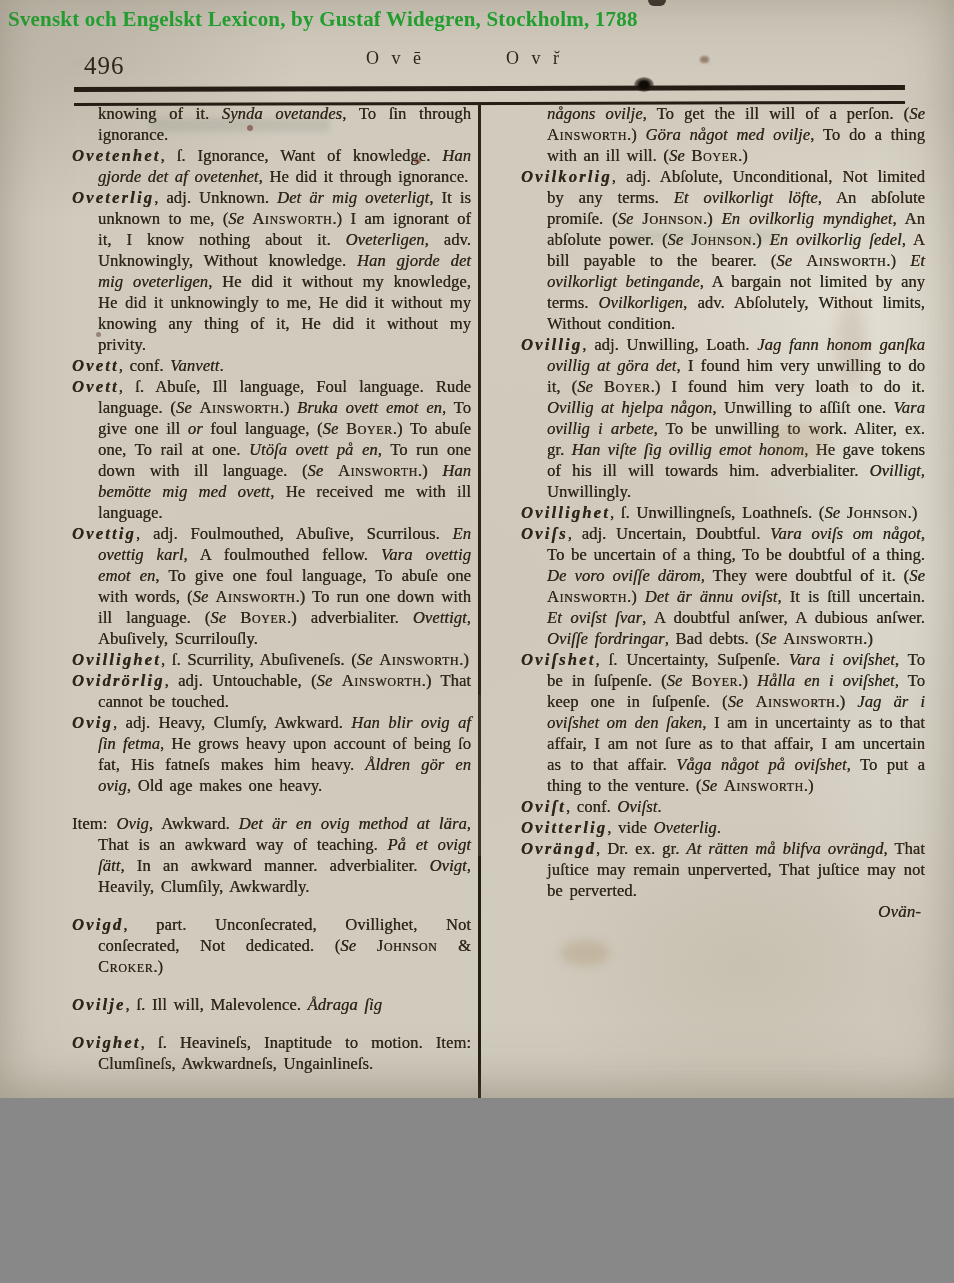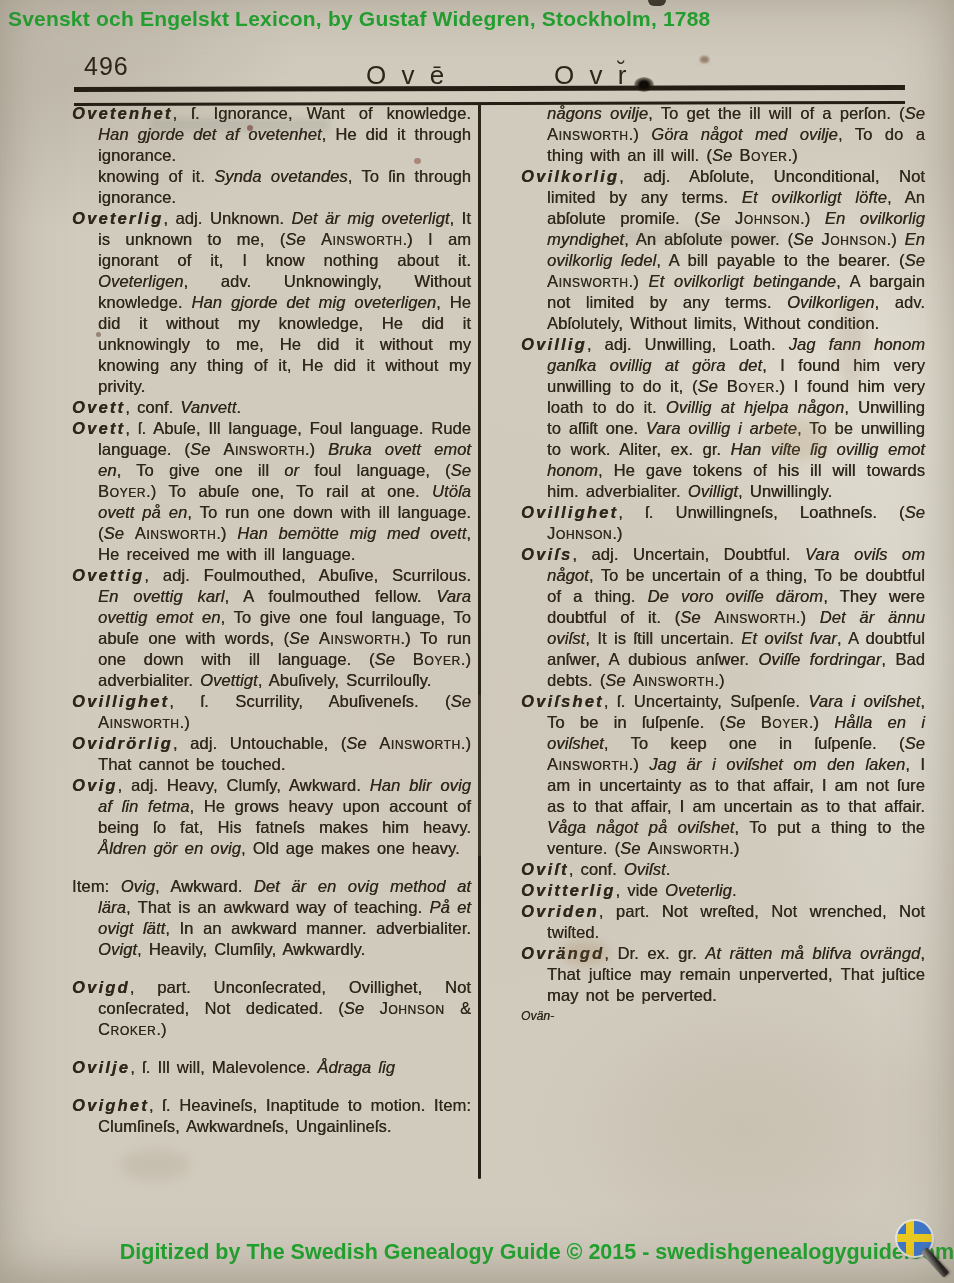--- a/index.html
+++ b/index.html
@@ -1,39 +1,39 @@
 <!DOCTYPE html>
 <html><head>
 <meta charset="utf-8">
 <style>
   html,body{margin:0;padding:0;}
   body{width:954px;height:1283px;overflow:hidden;background:#888;}
   .paper{
-    position:relative;width:954px;height:1283px;overflow:hidden;
-    font-family:Liberation Sans, sans-serif;
+    position:relative;width:954px;height:1098px;overflow:hidden;
+    font-family:Liberation Serif, serif;
     color:#2e2619;
     background:
       radial-gradient(ellipse 320px 220px at 8% 6%, rgba(110,100,86,0.18), transparent 70%),
       radial-gradient(ellipse 420px 300px at 88% 28%, rgba(238,234,222,0.55), transparent 72%),
       radial-gradient(ellipse 520px 420px at 45% 55%, rgba(205,198,182,0.45), transparent 75%),
       radial-gradient(ellipse 300px 220px at 78% 88%, rgba(176,164,142,0.28), transparent 70%),
       radial-gradient(ellipse 260px 600px at 99% 50%, rgba(240,238,230,0.5), transparent 75%),
       #d1cbbe;
   }
   .paper::after{
     content:"";position:absolute;inset:0;pointer-events:none;
     box-shadow:inset 0 0 70px rgba(95,85,66,0.30), inset 0 -12px 30px rgba(120,108,88,0.20);
   }
   .credit{position:absolute;font-weight:bold;color:#1ea52e;white-space:nowrap;}
   .credit-top{left:8px;top:7px;font-size:21px;letter-spacing:0.2px;}
   .credit-bottom{left:0;right:0;top:1240px;text-align:right;font-size:21.5px;}
   .pageno{position:absolute;left:84px;top:52px;font-size:25px;letter-spacing:1px;}
-  .rhead{position:absolute;top:60px;font-size:26px;letter-spacing:4px;white-space:nowrap;}
+  .rhead{position:absolute;top:48px;font-size:18px;letter-spacing:4px;white-space:nowrap;}
   .rhead-left{left:366px;}
-  .rhead-right{left:506px;margin-left:48px;}
+  .rhead-right{left:506px;}
   .toprule{
     position:absolute;left:74px;top:86px;width:831px;height:11px;
     border-top:5px solid #241e15;border-bottom:3px solid #241e15;
     transform:rotate(-0.15deg);
   }
   .divider{
     position:absolute;left:478px;top:103px;width:3px;height:1076px;
     background:linear-gradient(to bottom,#2b251c 0 55%,#3a332a 55% 70%,#241f16 70%);
     border-radius:2px;
   }
@@ -44,21 +44,21 @@
     text-shadow:0.35px 0 0 rgba(46,38,25,0.8);
   }
   .col-left{left:72px;width:399px;}
   .col-right{left:494px;width:404px;margin-left:27px;}
   .col p{margin:0;padding-left:26px;text-indent:-26px;}
   .col p.cont{text-indent:0;}
   .col p.gap{margin-top:17px;}
   .s-hw{font-style:italic;letter-spacing:2.2px;font-weight:600;}
   .s-i{font-style:italic;}
   .s-sc{font-variant:small-caps;letter-spacing:0.6px;}
-  .catchword{margin-top:11px;font-style:italic;padding-right:4px;font-size:12px;}
+  .catchword{margin-top:11px;text-align:right;font-style:italic;padding-right:4px;font-size:17px;}
   
   .mark{position:absolute;pointer-events:none;}
   .blob-rule{left:634px;top:77px;width:20px;height:15px;border-radius:50%;
     background:radial-gradient(#0f0b07 30%,rgba(45,32,20,0.45) 65%,transparent 75%);}
   .topmark{left:648px;top:0;width:18px;height:6px;background:rgba(20,14,8,0.8);border-radius:0 0 6px 6px;}
   .speck1{left:247px;top:125px;width:6px;height:6px;border-radius:50%;background:rgba(110,40,30,0.55);filter:blur(0.5px);}
   .speck2{left:414px;top:158px;width:7px;height:6px;border-radius:50%;background:rgba(120,50,35,0.45);filter:blur(0.6px);}
   .speck3{left:96px;top:332px;width:5px;height:5px;border-radius:50%;background:rgba(90,60,40,0.5);filter:blur(0.5px);}
   .speck4{left:700px;top:56px;width:9px;height:7px;border-radius:50%;background:rgba(95,55,30,0.5);filter:blur(0.8px);}
   .stain1{left:770px;top:420px;width:60px;height:40px;border-radius:50%;background:rgba(160,130,80,0.18);filter:blur(6px);}
@@ -92,22 +92,22 @@
   <div class="credit credit-top">Svenskt och Engelskt Lexicon, by Gustaf Widegren, Stockholm, 1788</div>
 
   <div class="pageno">496</div>
   <div class="rhead rhead-left">O v ē</div>
   <div class="rhead rhead-right">O v r̆</div>
 
   <div class="toprule"></div>
   <div class="divider"></div>
 
   <div id="col-left" class="col col-left">
+      <p class="entry cont"><span class="s-r">knowing of it.  </span><span class="s-i">Synda ovetandes</span><span class="s-r">, To ſin through ignorance.</span></p>
       <p class="entry"><span class="s-hw">Ovetenhet</span><span class="s-r">, ſ. Ignorance, Want of knowledge.  </span><span class="s-i">Han gjorde det af ovetenhet</span><span class="s-r">, He did it through ignorance.</span></p>
-      <p class="entry cont"><span class="s-r">knowing of it.  </span><span class="s-i">Synda ovetandes</span><span class="s-r">, To ſin through ignorance.</span></p>
       <p class="entry"><span class="s-hw">Oveterlig</span><span class="s-r">, adj. Unknown.  </span><span class="s-i">Det är mig oveterligt</span><span class="s-r">, It is unknown to me, (</span><span class="s-i">Se </span><span class="s-sc">Ainsworth</span><span class="s-r">.) I am ignorant of it, I know nothing about it.  </span><span class="s-i">Oveterligen</span><span class="s-r">, adv. Unknowingly, Without knowledge.  </span><span class="s-i">Han gjorde det mig oveterligen</span><span class="s-r">, He did it without my knowledge, He did it unknowingly to me, He did it without my knowing any thing of it, He did it without my privity.</span></p>
       <p class="entry"><span class="s-hw">Ovett</span><span class="s-r">, conf. </span><span class="s-i">Vanvett</span><span class="s-r">.</span></p>
       <p class="entry"><span class="s-hw">Ovett</span><span class="s-r">, ſ. Abuſe, Ill language, Foul language. Rude language. (</span><span class="s-i">Se </span><span class="s-sc">Ainsworth</span><span class="s-r">.)  </span><span class="s-i">Bruka ovett emot en</span><span class="s-r">, To give one ill </span><span class="s-i">or</span><span class="s-r"> foul language, (</span><span class="s-i">Se </span><span class="s-sc">Boyer</span><span class="s-r">.) To abuſe one, To rail at one.  </span><span class="s-i">Utöſa ovett på en</span><span class="s-r">, To run one down with ill language. (</span><span class="s-i">Se </span><span class="s-sc">Ainsworth</span><span class="s-r">.)  </span><span class="s-i">Han bemötte mig med ovett</span><span class="s-r">, He received me with ill language.</span></p>
       <p class="entry"><span class="s-hw">Ovettig</span><span class="s-r">, adj. Foulmouthed, Abuſive, Scurrilous.  </span><span class="s-i">En ovettig karl</span><span class="s-r">, A foulmouthed fellow.  </span><span class="s-i">Vara ovettig emot en</span><span class="s-r">, To give one foul language, To abuſe one with words, (</span><span class="s-i">Se </span><span class="s-sc">Ainsworth</span><span class="s-r">.)  To run one down with ill language. (</span><span class="s-i">Se </span><span class="s-sc">Boyer</span><span class="s-r">.) adverbialiter. </span><span class="s-i">Ovettigt</span><span class="s-r">, Abuſively, Scurrilouſly.</span></p>
       <p class="entry"><span class="s-hw">Ovillighet</span><span class="s-r">, ſ. Scurrility, Abuſiveneſs. (</span><span class="s-i">Se </span><span class="s-sc">Ainsworth</span><span class="s-r">.)</span></p>
       <p class="entry"><span class="s-hw">Ovidrörlig</span><span class="s-r">, adj. Untouchable, (</span><span class="s-i">Se </span><span class="s-sc">Ainsworth</span><span class="s-r">.) That cannot be touched.</span></p>
       <p class="entry"><span class="s-hw">Ovig</span><span class="s-r">, adj. Heavy, Clumſy, Awkward.  </span><span class="s-i">Han blir ovig af ſin fetma</span><span class="s-r">, He grows heavy upon account of being ſo fat, His fatneſs makes him heavy.  </span><span class="s-i">Åldren gör en ovig</span><span class="s-r">, Old age makes one heavy.</span></p>
       <p class="entry gap"><span class="s-r">Item: </span><span class="s-i">Ovig</span><span class="s-r">, Awkward.  </span><span class="s-i">Det är en ovig method at lära</span><span class="s-r">, That is an awkward way of teaching.  </span><span class="s-i">På et ovigt ſätt</span><span class="s-r">, In an awkward manner.  adverbialiter.  </span><span class="s-i">Ovigt</span><span class="s-r">, Heavily, Clumſily, Awkwardly.</span></p>
       <p class="entry gap"><span class="s-hw">Ovigd</span><span class="s-r">, part. Unconſecrated, Ovillighet, Not conſecrated, Not dedicated. (</span><span class="s-i">Se </span><span class="s-sc">Johnson</span><span class="s-r"> &amp; </span><span class="s-sc">Croker</span><span class="s-r">.)</span></p>
       <p class="entry gap"><span class="s-hw">Ovilje</span><span class="s-r">, ſ. Ill will, Malevolence.  </span><span class="s-i">Ådraga ſig</span></p>
@@ -115,21 +115,20 @@
     </div>
   <div id="col-right" class="col col-right">
   <p class="entry cont"><span class="s-i">någons ovilje</span><span class="s-r">, To get the ill will of a perſon. (</span><span class="s-i">Se </span><span class="s-sc">Ainsworth</span><span class="s-r">.)  </span><span class="s-i">Göra något med ovilje</span><span class="s-r">, To do a thing with an ill will. (</span><span class="s-i">Se </span><span class="s-sc">Boyer</span><span class="s-r">.)</span></p>
       <p class="entry"><span class="s-hw">Ovilkorlig</span><span class="s-r">, adj. Abſolute, Unconditional, Not limited by any terms.  </span><span class="s-i">Et ovilkorligt löfte</span><span class="s-r">, An abſolute promiſe. (</span><span class="s-i">Se </span><span class="s-sc">Johnson</span><span class="s-r">.) </span><span class="s-i">En ovilkorlig myndighet</span><span class="s-r">, An abſolute power. (</span><span class="s-i">Se </span><span class="s-sc">Johnson</span><span class="s-r">.)  </span><span class="s-i">En ovilkorlig ſedel</span><span class="s-r">, A bill payable to the bearer. (</span><span class="s-i">Se </span><span class="s-sc">Ainsworth</span><span class="s-r">.)  </span><span class="s-i">Et ovilkorligt betingande</span><span class="s-r">, A bargain not limited by any terms.  </span><span class="s-i">Ovilkorligen</span><span class="s-r">, adv. Abſolutely, Without limits, Without condition.</span></p>
       <p class="entry"><span class="s-hw">Ovillig</span><span class="s-r">, adj. Unwilling, Loath.  </span><span class="s-i">Jag fann honom ganſka ovillig at göra det</span><span class="s-r">, I found him very unwilling to do it, (</span><span class="s-i">Se </span><span class="s-sc">Boyer</span><span class="s-r">.) I found him very loath to do it.  </span><span class="s-i">Ovillig at hjelpa någon</span><span class="s-r">, Unwilling to aſſiſt one.  </span><span class="s-i">Vara ovillig i arbete</span><span class="s-r">, To be unwilling to work.  Aliter, ex. gr. </span><span class="s-i">Han viſte ſig ovillig emot honom</span><span class="s-r">, He gave tokens of his ill will towards him.  adverbialiter. </span><span class="s-i">Ovilligt</span><span class="s-r">, Unwillingly.</span></p>
       <p class="entry"><span class="s-hw">Ovillighet</span><span class="s-r">, ſ. Unwillingneſs, Loathneſs. (</span><span class="s-i">Se </span><span class="s-sc">Johnson</span><span class="s-r">.)</span></p>
       <p class="entry"><span class="s-hw">Oviſs</span><span class="s-r">, adj. Uncertain, Doubtful.  </span><span class="s-i">Vara oviſs om något</span><span class="s-r">, To be uncertain of a thing, To be doubtful of a thing.  </span><span class="s-i">De voro oviſſe därom</span><span class="s-r">, They were doubtful of it. (</span><span class="s-i">Se </span><span class="s-sc">Ainsworth</span><span class="s-r">.)  </span><span class="s-i">Det är ännu oviſst</span><span class="s-r">, It is ſtill uncertain.  </span><span class="s-i">Et oviſst ſvar</span><span class="s-r">, A doubtful anſwer, A dubious anſwer.  </span><span class="s-i">Oviſſe fordringar</span><span class="s-r">, Bad debts. (</span><span class="s-i">Se </span><span class="s-sc">Ainsworth</span><span class="s-r">.)</span></p>
       <p class="entry"><span class="s-hw">Oviſshet</span><span class="s-r">, ſ. Uncertainty, Suſpenſe.  </span><span class="s-i">Vara i oviſshet</span><span class="s-r">, To be in ſuſpenſe. (</span><span class="s-i">Se </span><span class="s-sc">Boyer</span><span class="s-r">.) </span><span class="s-i">Hålla en i oviſshet</span><span class="s-r">, To keep one in ſuſpenſe. (</span><span class="s-i">Se </span><span class="s-sc">Ainsworth</span><span class="s-r">.)  </span><span class="s-i">Jag är i oviſshet om den ſaken</span><span class="s-r">, I am in uncertainty as to that affair, I am not ſure as to that affair, I am uncertain as to that affair.  </span><span class="s-i">Våga något på oviſshet</span><span class="s-r">, To put a thing to the venture. (</span><span class="s-i">Se </span><span class="s-sc">Ainsworth</span><span class="s-r">.)</span></p>
       <p class="entry"><span class="s-hw">Oviſt</span><span class="s-r">, conf. </span><span class="s-i">Oviſst</span><span class="s-r">.</span></p>
       <p class="entry"><span class="s-hw">Ovitterlig</span><span class="s-r">, vide </span><span class="s-i">Oveterlig</span><span class="s-r">.</span></p>
-      <p class="entry"><span class="s-hw">Ovriden</span><span class="s-r">, part. Not wreſted, Not wrenched, Not twiſted.</span></p>
       <p class="entry"><span class="s-hw">Ovrängd</span><span class="s-r">, Dr. ex. gr.  </span><span class="s-i">At rätten må blifva ovrängd</span><span class="s-r">, That juſtice may remain unperverted, That juſtice may not be perverted.</span></p>
       <p class="catchword">Ovän-</p>
     </div>
 
   <div class="credit credit-bottom">Digitized by The Swedish Genealogy Guide © 2015 - swedishgenealogyguide.com</div>
 
   <div class="logo">
     <div class="lens"></div>
     <div class="handle"></div>
   </div>

